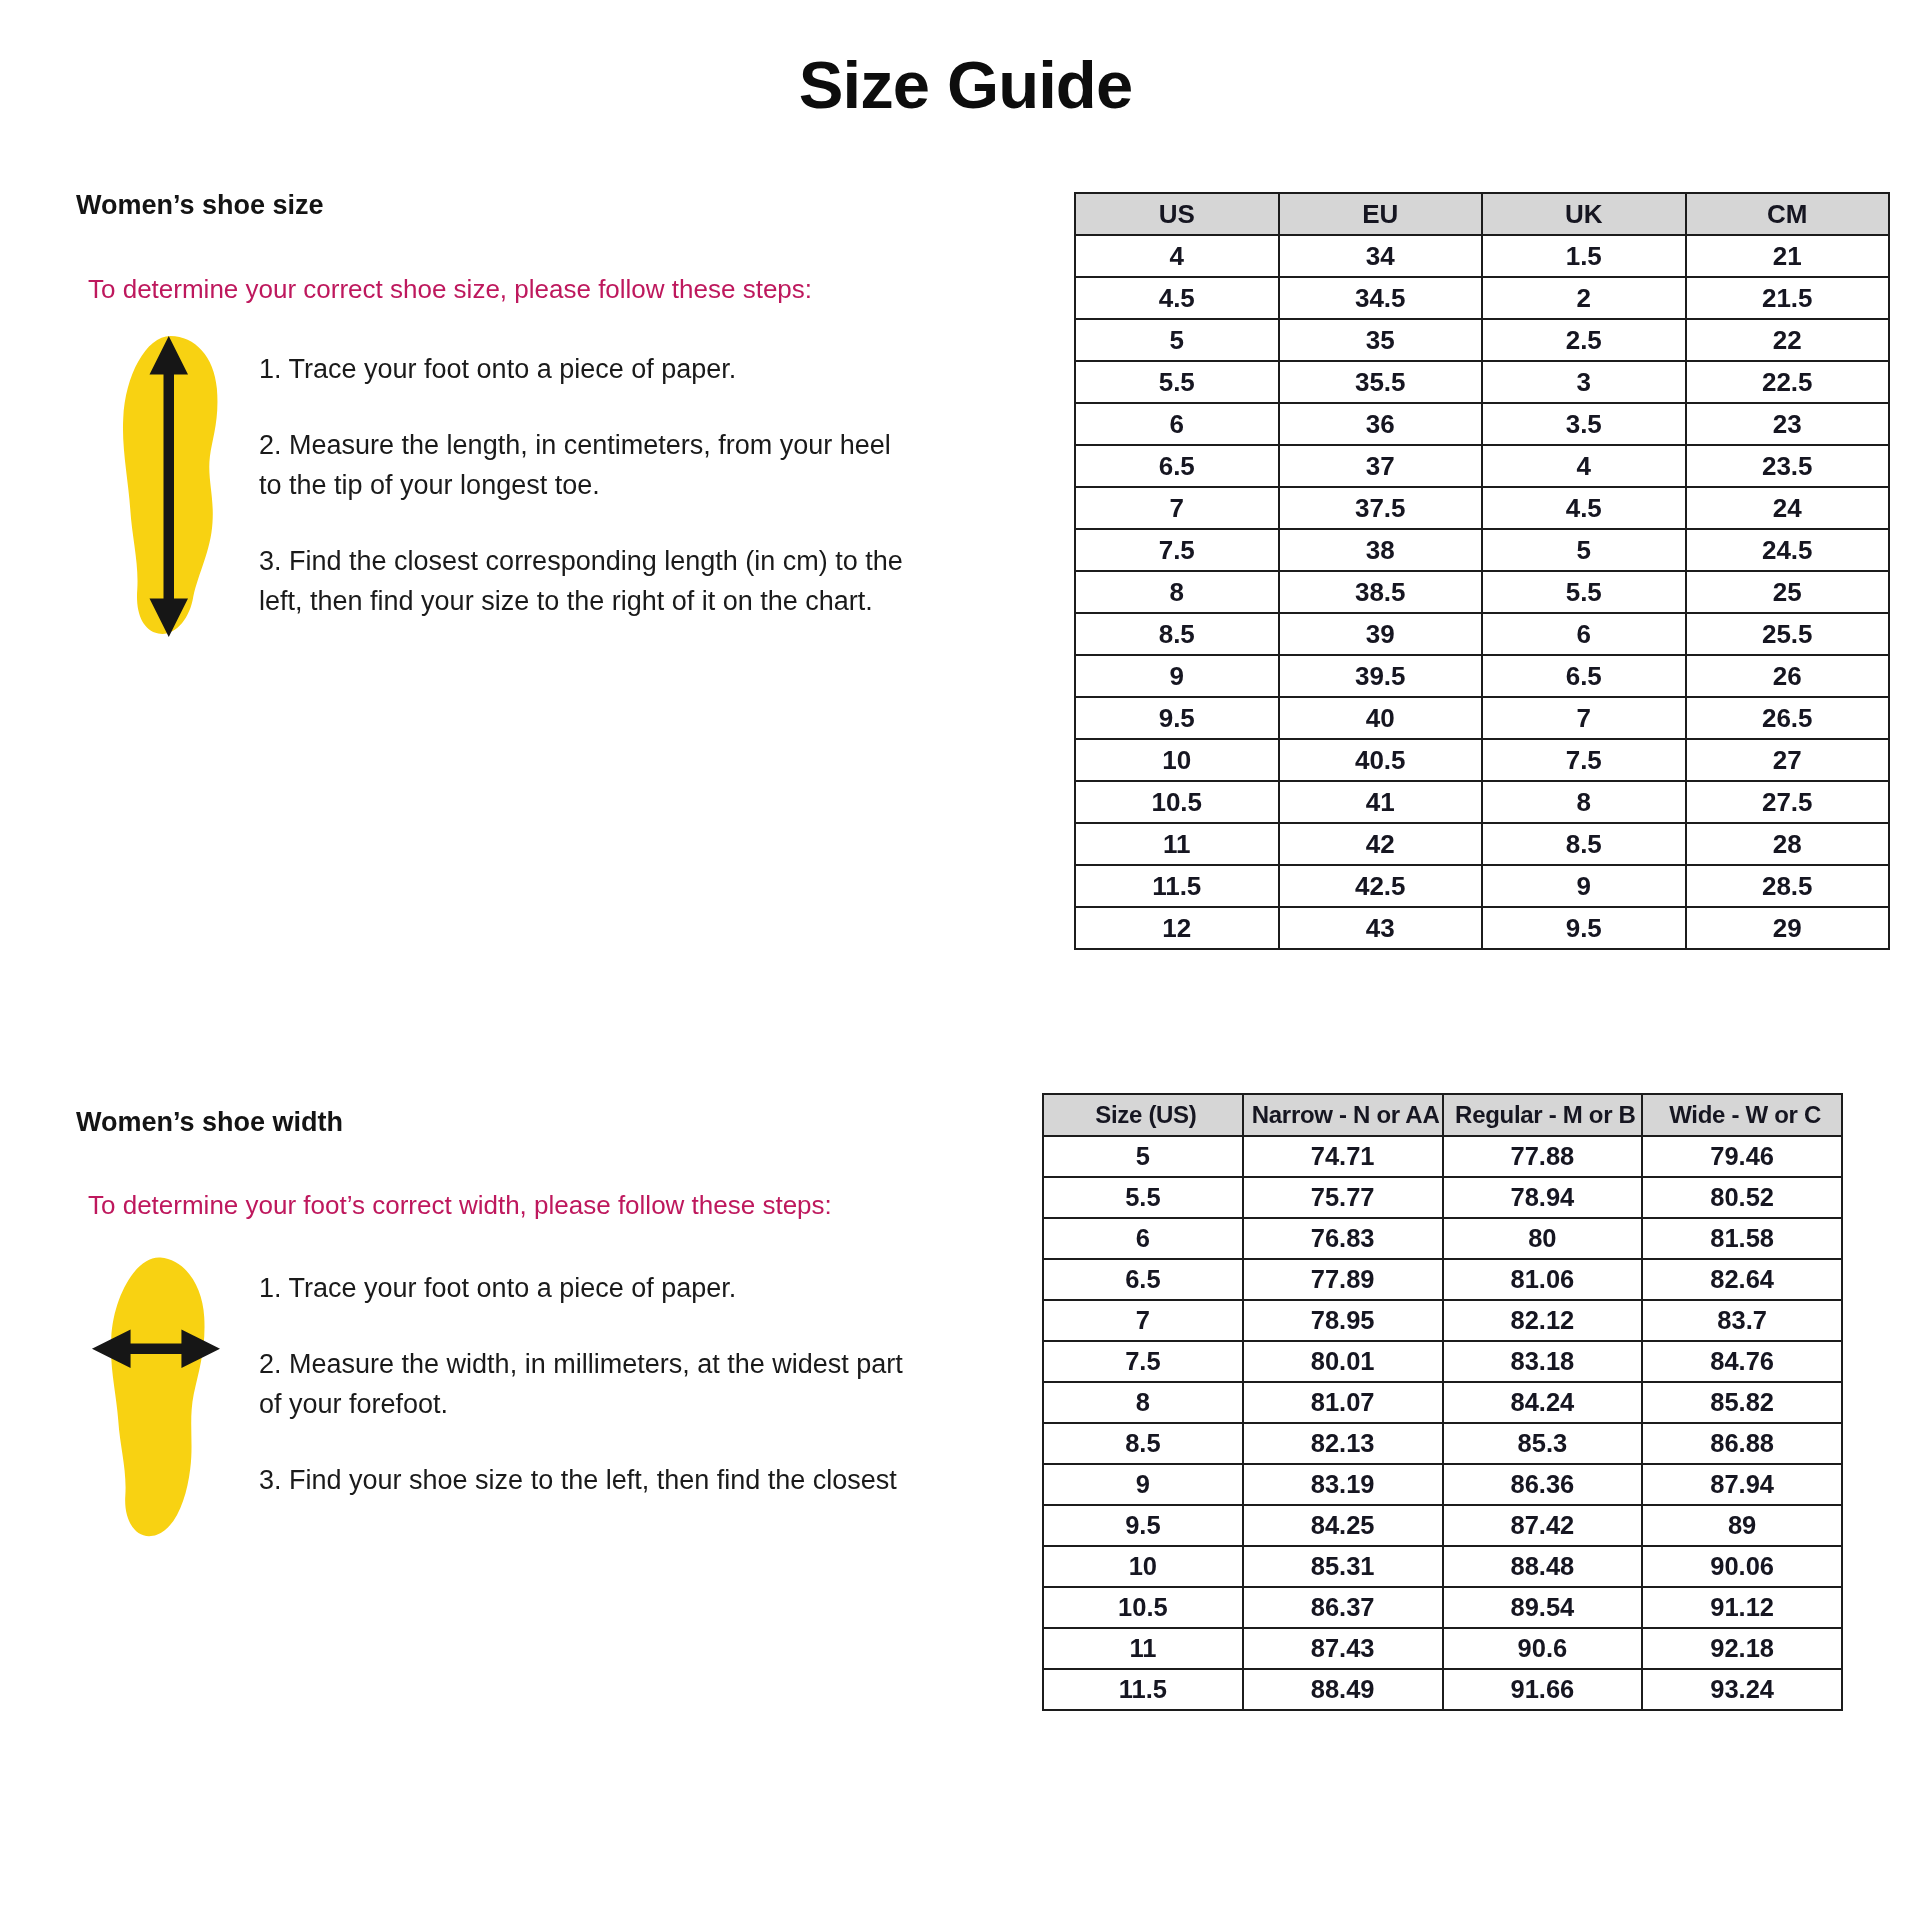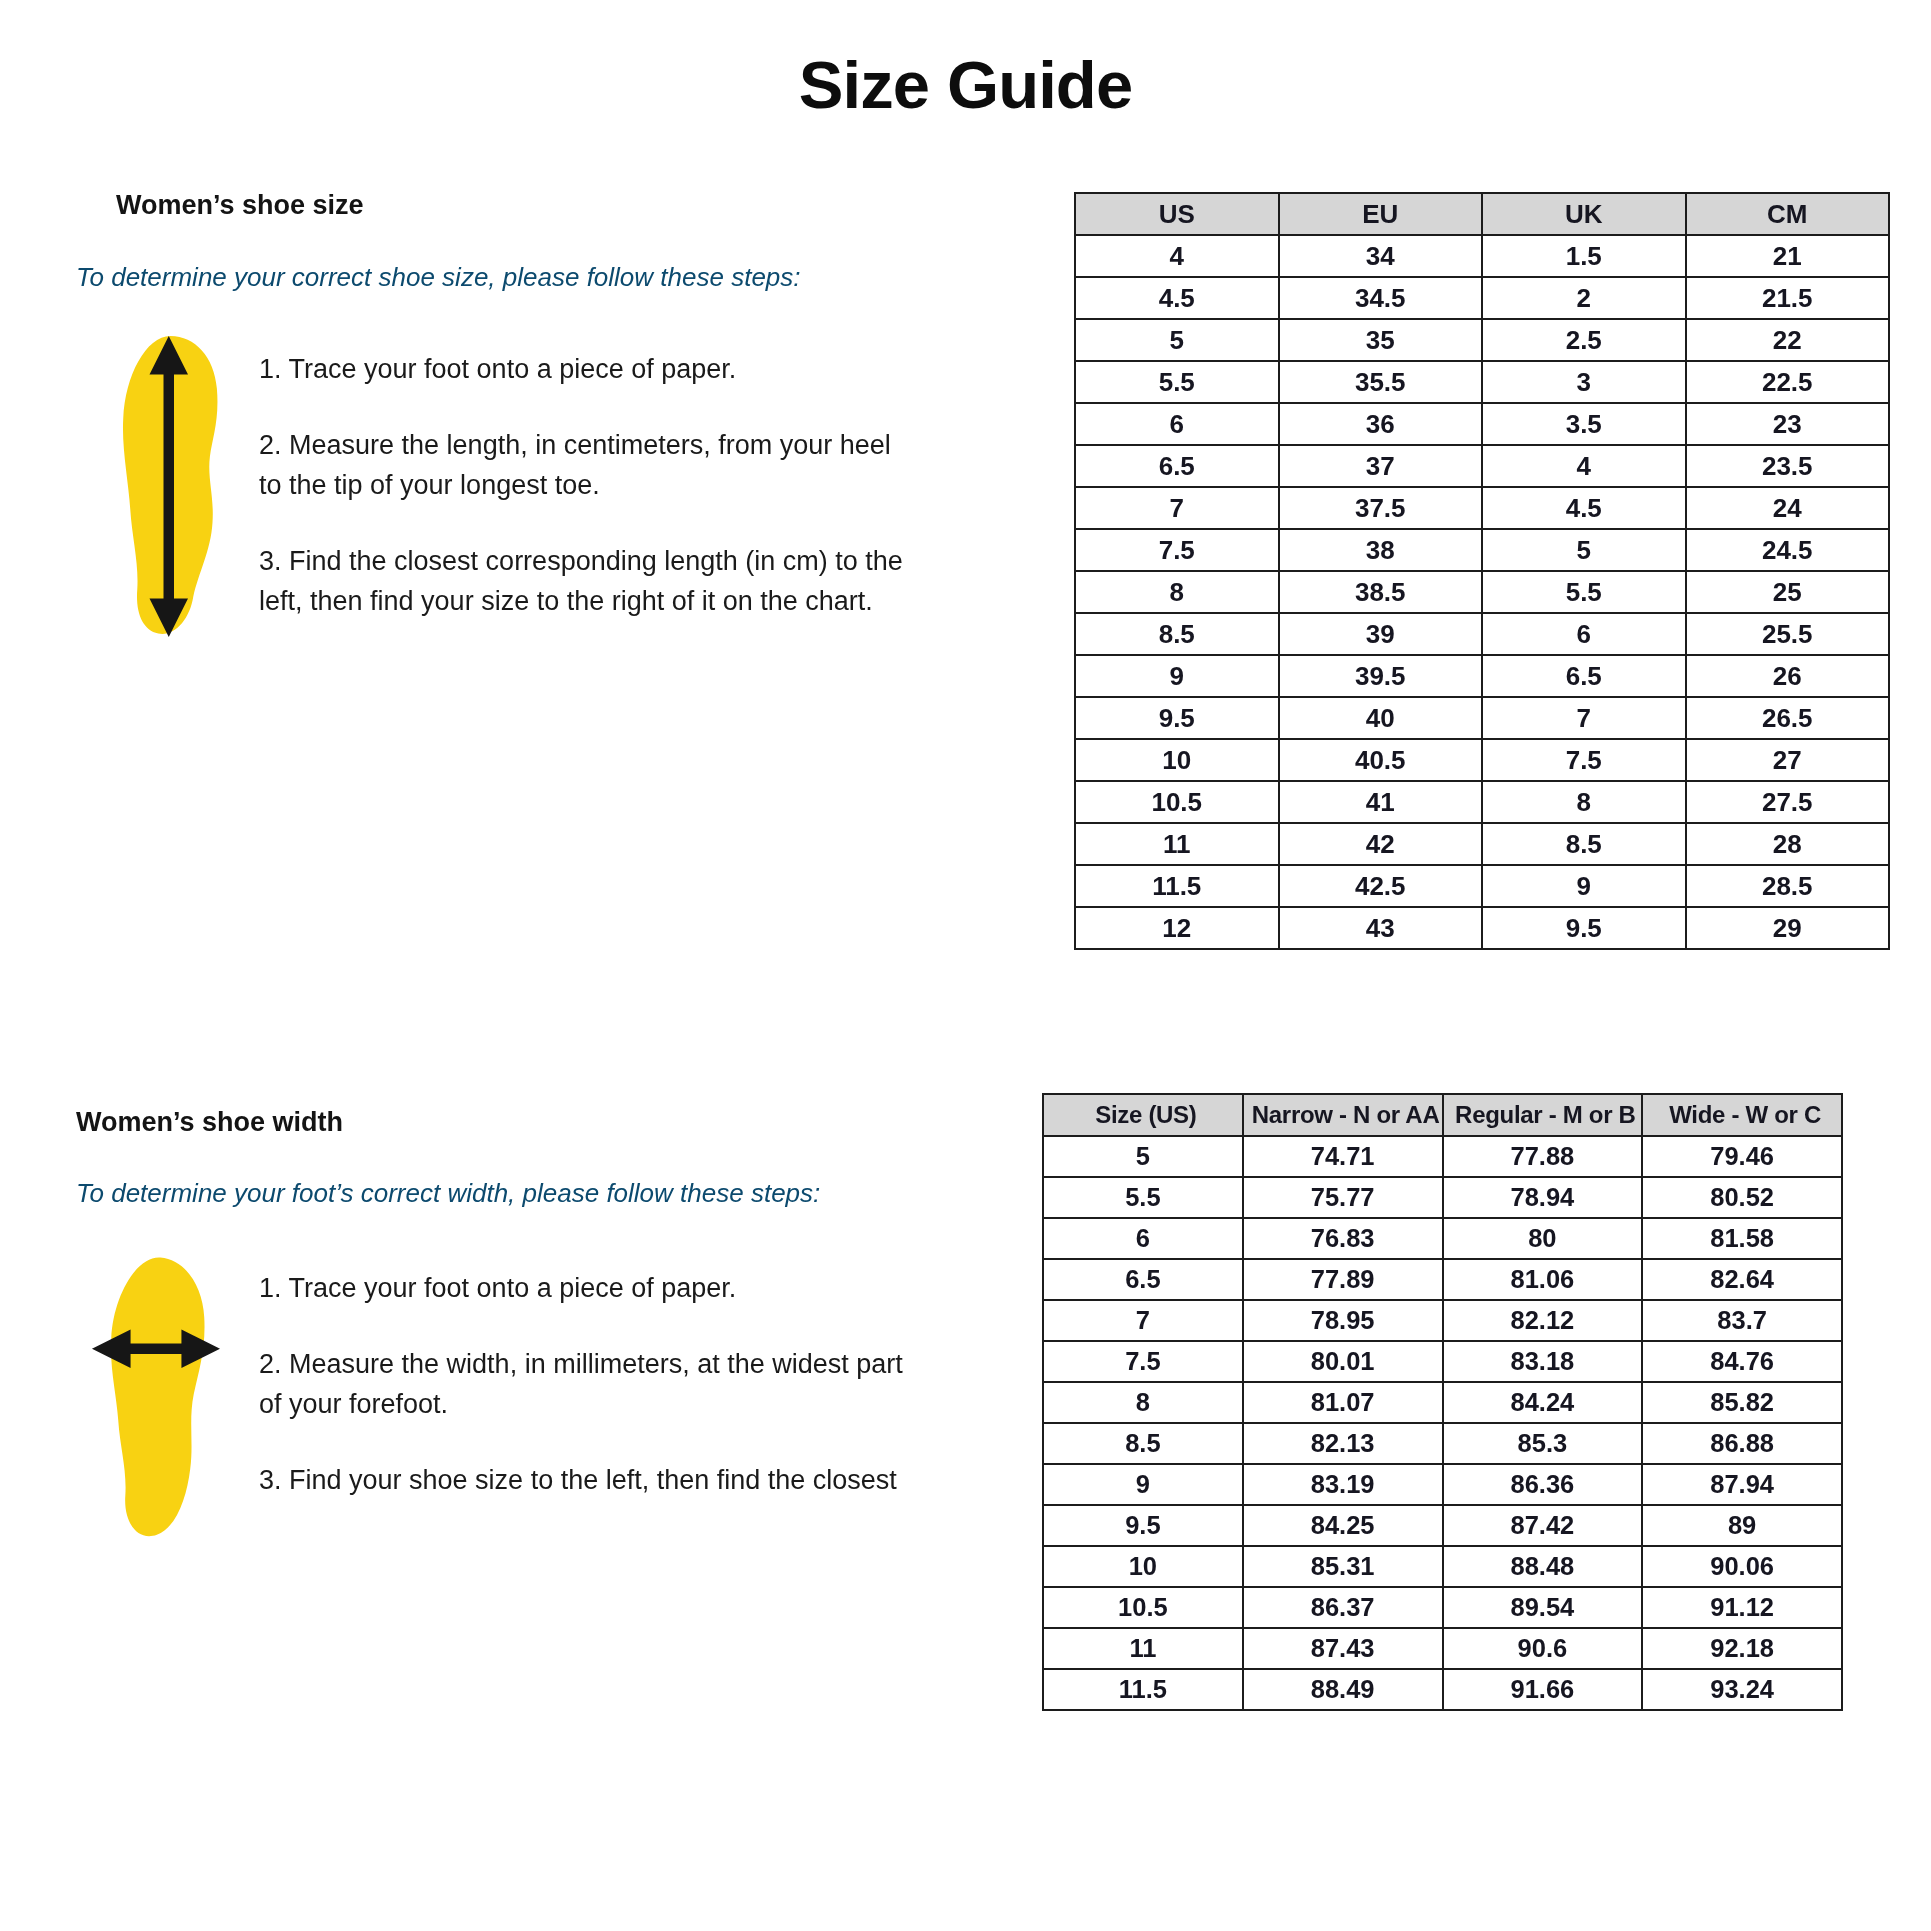--- a/index.html
+++ b/index.html
@@ -21,27 +21,26 @@
   .page-title{
     position:absolute;top:46px;left:0;width:1931px;
     margin:0;text-align:center;
     font-size:67px;font-weight:700;letter-spacing:-0.9px;color:#0d0d0d;
   }
   .sec-heading{
     position:absolute;margin:0;
     font-size:27px;font-weight:700;color:#141414;
     white-space:nowrap;
   }
-  #heading-1{left:76px;top:190px;margin-left:40px;}
+  #heading-1{left:76px;top:190px;}
   #heading-2{left:76px;top:1107px;}
   .intro{
-    position:absolute;margin:0;
-    font-size:26px;font-weight:400;color:#0c4a6e;
+    position:absolute;margin:12px;
+    font-size:26px;font-weight:400;color:#be185d;
     white-space:nowrap;
-    font-style:italic;
   }
   #intro-1{left:76px;top:262px;}
   #intro-2{left:76px;top:1178px;}
   .foot{position:absolute;}
   #foot-1{left:111px;top:334px;width:119px;height:305px;}
   #foot-2{left:90px;top:1254px;width:132px;height:300px;}
   .foot .sole{fill:var(--yellow);}
   .foot .shaft{stroke:var(--arrow);stroke-width:12;}
   .foot .head{fill:var(--arrow);}
   .steps{

